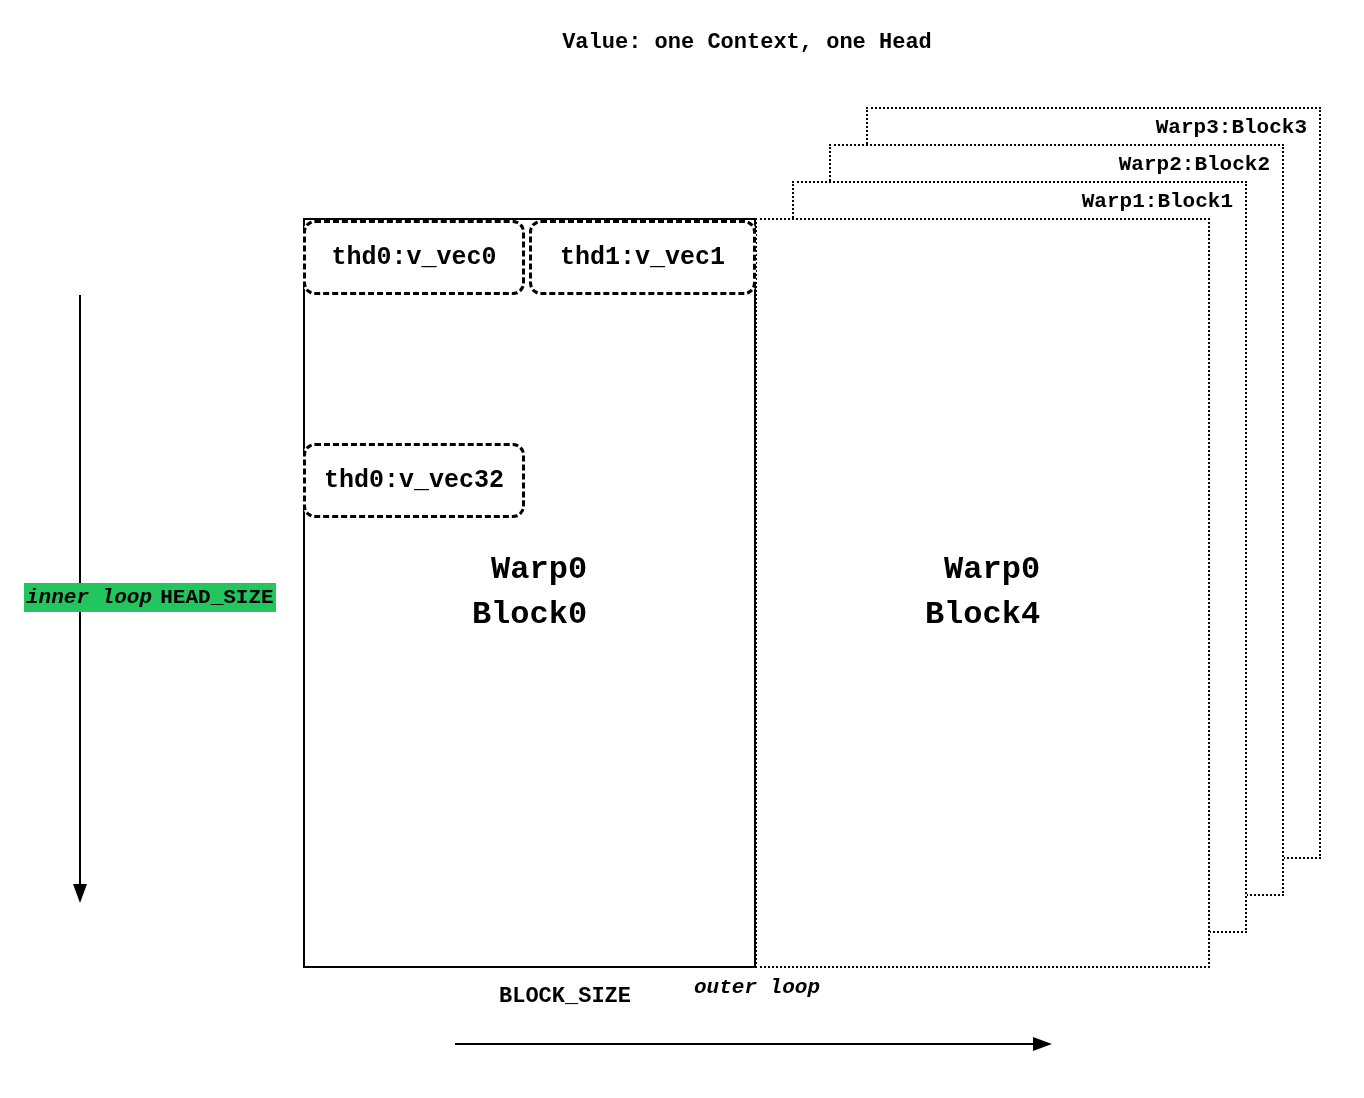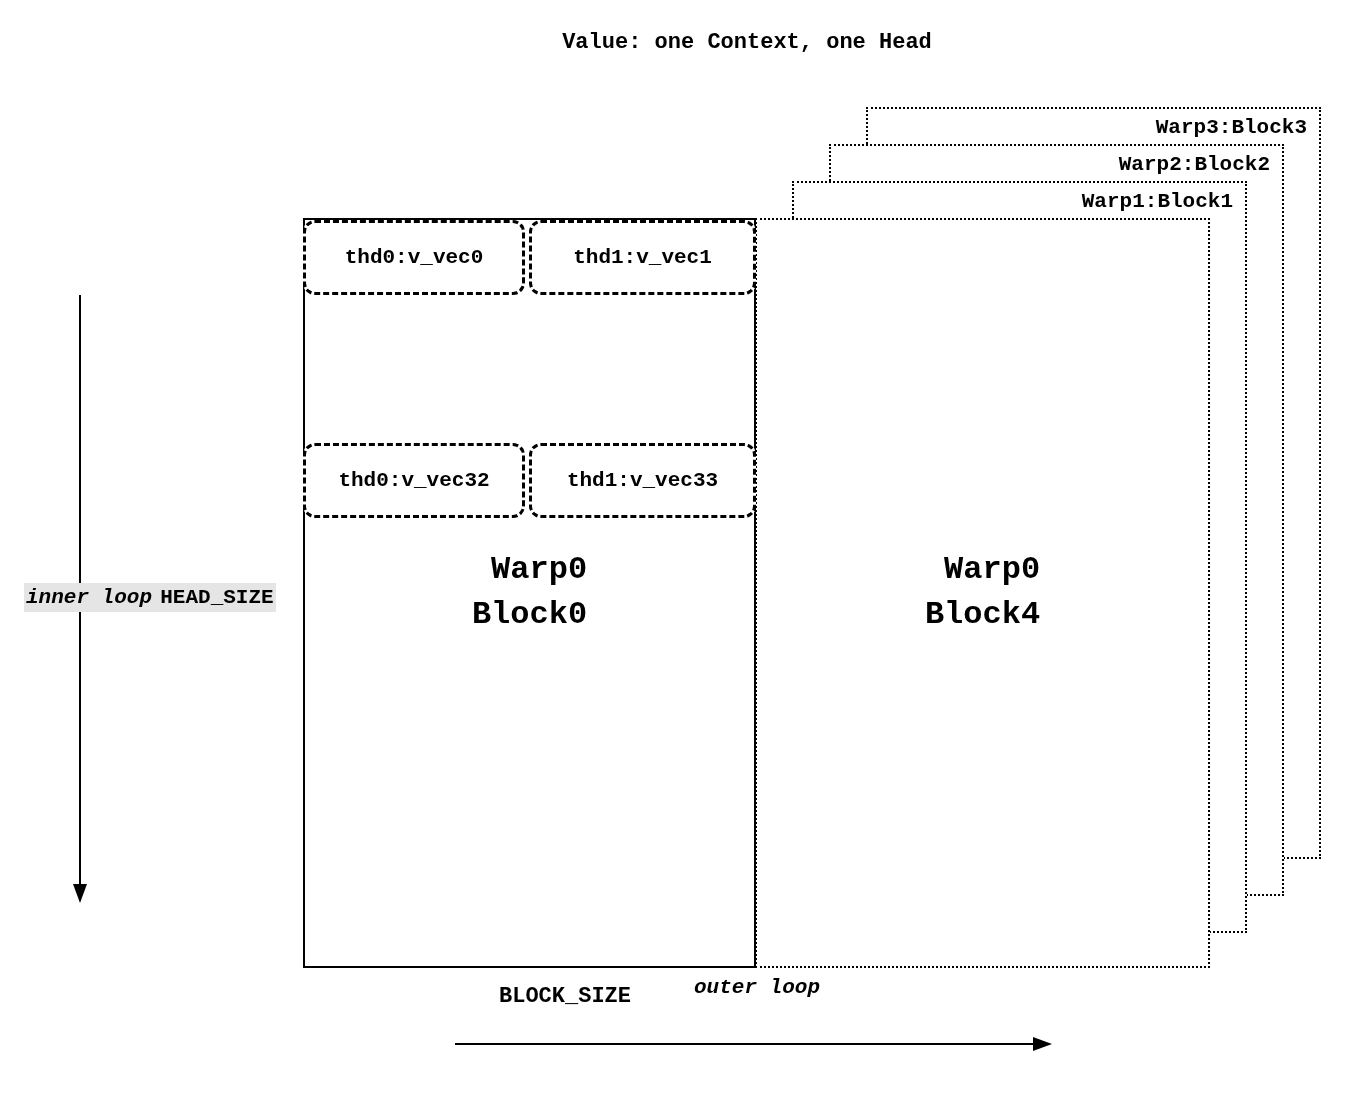--- a/index.html
+++ b/index.html
@@ -87,21 +87,21 @@
     position: absolute;
     height: 75px;
     border: 3px dashed #000000;
     border-radius: 12px;
     background: #ffffff;
     box-sizing: border-box;
     z-index: 6;
     display: flex;
     align-items: center;
     justify-content: center;
-    font-size: 21px;
+    font-size: 25px;
     white-space: nowrap;
   }
   .row0 { top: 220px; }
   .row1 { top: 443px; }
   .row2 { top: 743px; }
   .colA { left: 303px; width: 222px; }
   .colB { left: 529px; width: 227px; }
   
   .v-line {
     position: absolute;
@@ -121,21 +121,21 @@
     border-left: 7px solid transparent;
     border-right: 7px solid transparent;
     border-top: 19px solid #000000;
     z-index: 1;
   }
   .left-label {
     position: absolute;
     left: 24px;
     top: 583px;
     font-size: 21px;
-    background: #e5e5e5;
+    background: #22c55e;
     padding: 3px 2px;
     white-space: nowrap;
     z-index: 2;
   }
   .left-label .it {
     font-style: italic;
     margin-right: 0.65ch;
   }
   
   .block-size {
@@ -206,21 +206,20 @@
     <div class="big-label">
       <div>Warp0</div>
       <div>Block0</div>
     </div>
   </div>
 
   <div class="cell row0 colA">thd0:v_vec0</div>
   <div class="cell row0 colB">thd1:v_vec1</div>
 
   <div class="cell row1 colA">thd0:v_vec32</div>
-  <div class="cell row1 colB">thd1:v_vec33</div>
 
 
   <div class="v-line"></div>
   <div class="v-head"></div>
   <div class="left-label">
     <span class="it">inner loop</span><span>HEAD_SIZE</span>
   </div>
 
   <div class="block-size">BLOCK_SIZE</div>
   <div class="h-line"></div>

